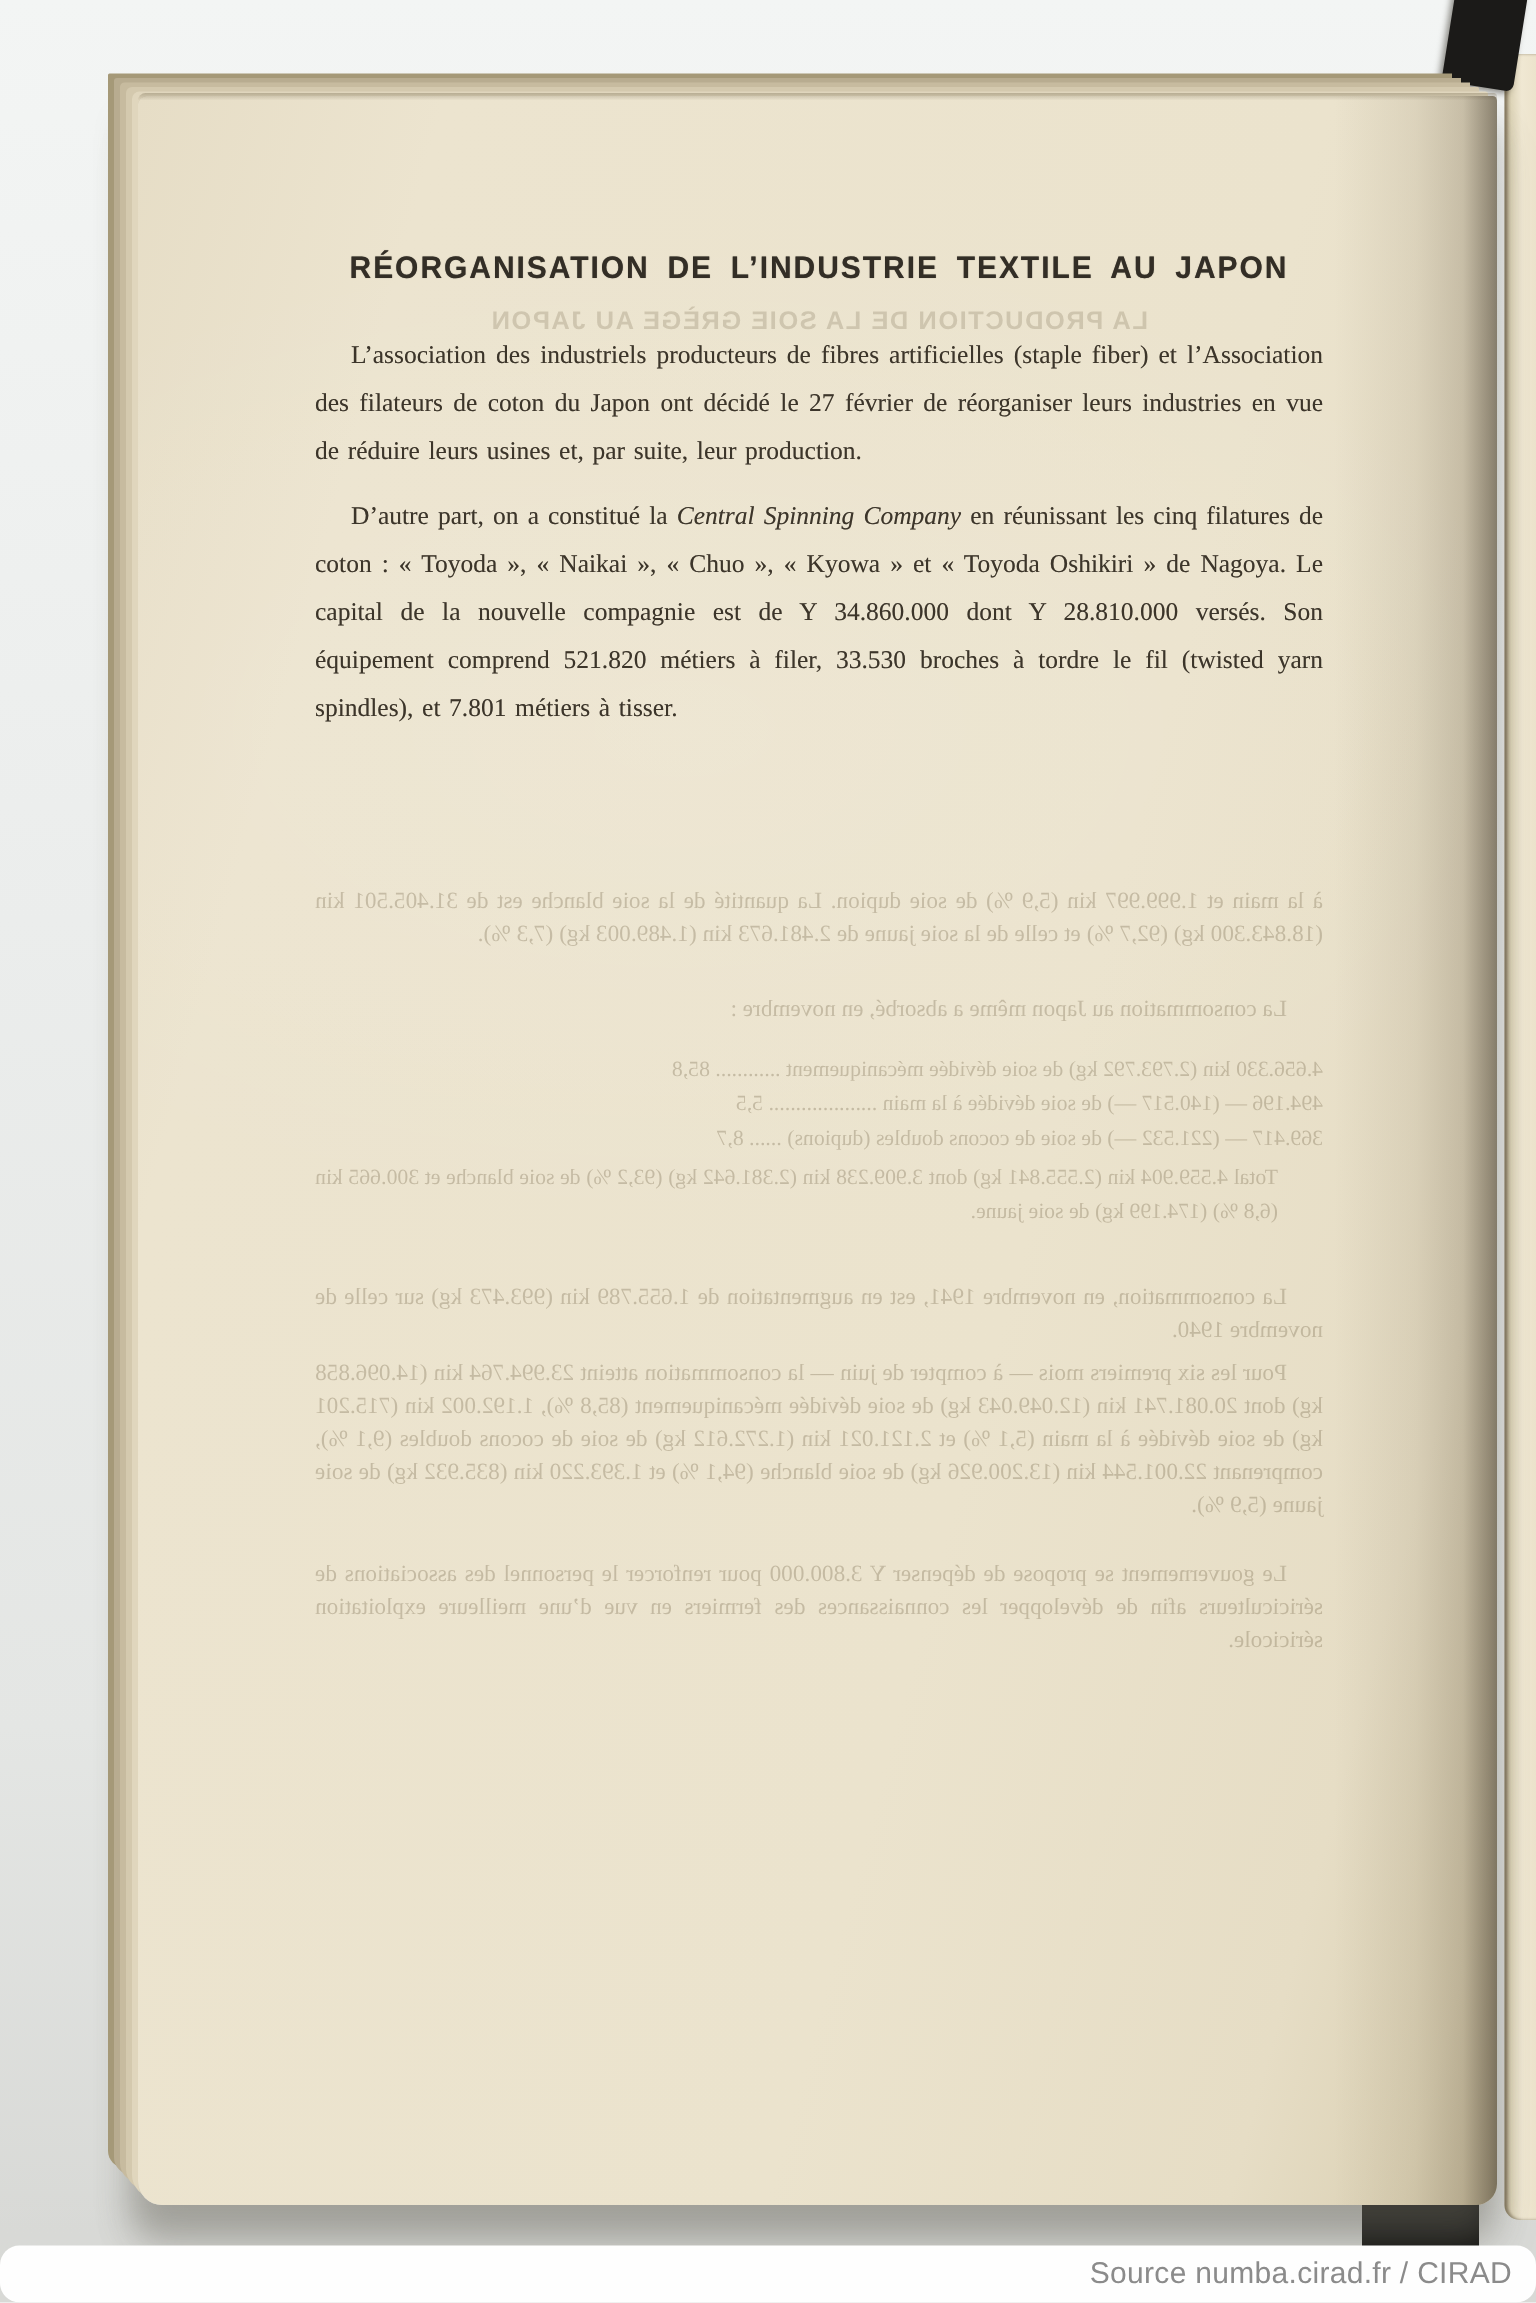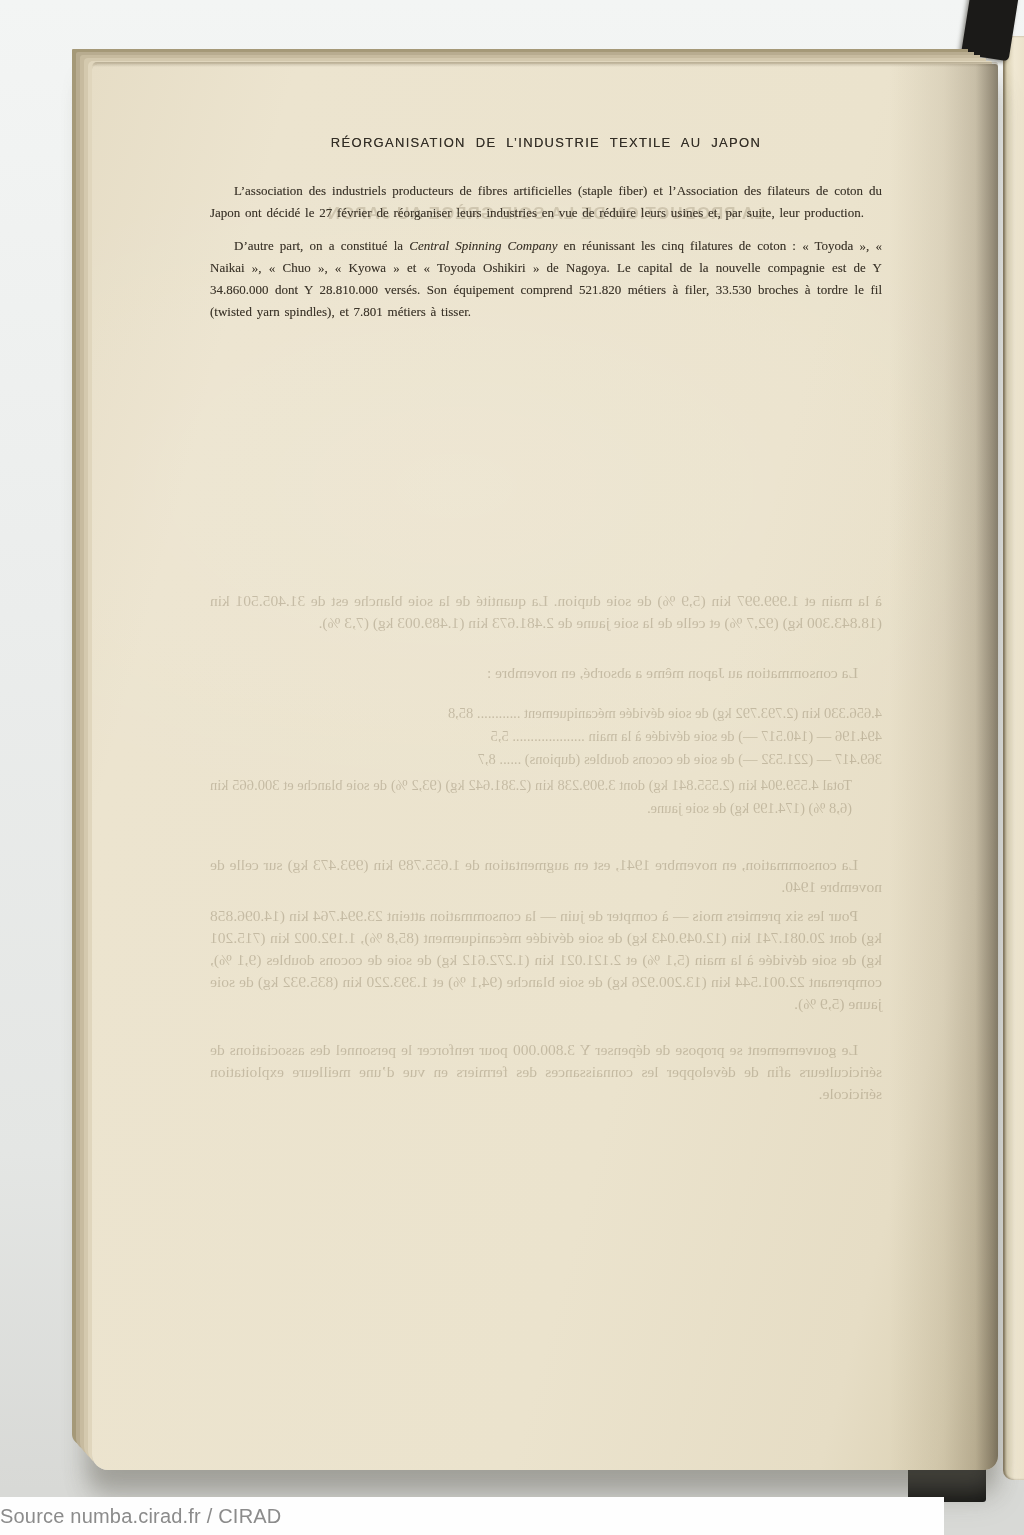--- a/index.html
+++ b/index.html
@@ -54,29 +54,29 @@
     position:absolute; left:908px; top:1456px; width:78px; height:46px;
     background:#121210; border-radius:2px 2px 3px 3px;
   }
 
   
   .text-layer {
     position:absolute; left:118px; top:0; width:672px;
     color:#3c352a; z-index:3;
   }
   .doc-title {
-    margin-top:71px; margin-bottom:30px;
+    margin-top:104px; margin-bottom:30px;
     font-family:"Liberation Sans", sans-serif;
-    font-weight:400; font-size:13px; letter-spacing:1.3px; word-spacing:5px;
+    font-weight:700; font-size:20px; letter-spacing:1.3px; word-spacing:5px;
     text-align:center; color:#332e26;
     text-shadow:0 0 .5px rgba(51,46,38,.65);
     transform:scaleY(1.04);
   }
   .doc-par {
-    font-size:13px; line-height:22px; text-align:justify; text-indent:24px;
+    font-size:17px; line-height:32px; text-align:justify; text-indent:24px;
     margin-bottom:11px; word-spacing:1.5px;
     text-shadow:0 0 .4px rgba(60,53,42,.4);
   }
   .doc-par .it { font-style:italic; }
 
   
   .ghost-layer {
     position:absolute; left:118px; top:0; width:672px; height:1406px;
     transform:scaleX(-1);
     color:#6e5f42; opacity:.30; filter:blur(.45px);
@@ -94,24 +94,25 @@
   .g2 { top:598px; }
   .g-rows { top:638px; font-size:14.5px; line-height:23px; }
   .g-rows .g-row { white-space:nowrap; overflow:hidden; }
   .g4 { top:710px; font-size:14.5px; line-height:23px; padding-left:30px; }
   .g5 { top:790px; }
   .g6 { top:841px; }
   .g7 { top:975px; }
 
   
   .footer-bar {
-    position:absolute; left:0; bottom:0; width:944px; height:38px;
+    position:absolute; left:0; bottom:0; width:1024px; height:38px;
     background:#fefefe; z-index:10;
-    display:flex; align-items:center; justify-content:flex-start;
+    display:flex; align-items:center; justify-content:flex-end;
     padding-right:16px;
+    border-radius:13px;
   }
   .footer-src {
     font-family:"Liberation Sans", sans-serif;
     font-size:20px; color:#8b8b8b; letter-spacing:.2px;
   }
 </style>
 </head>
 <body>
 
 <div class="facing-page"></div>

